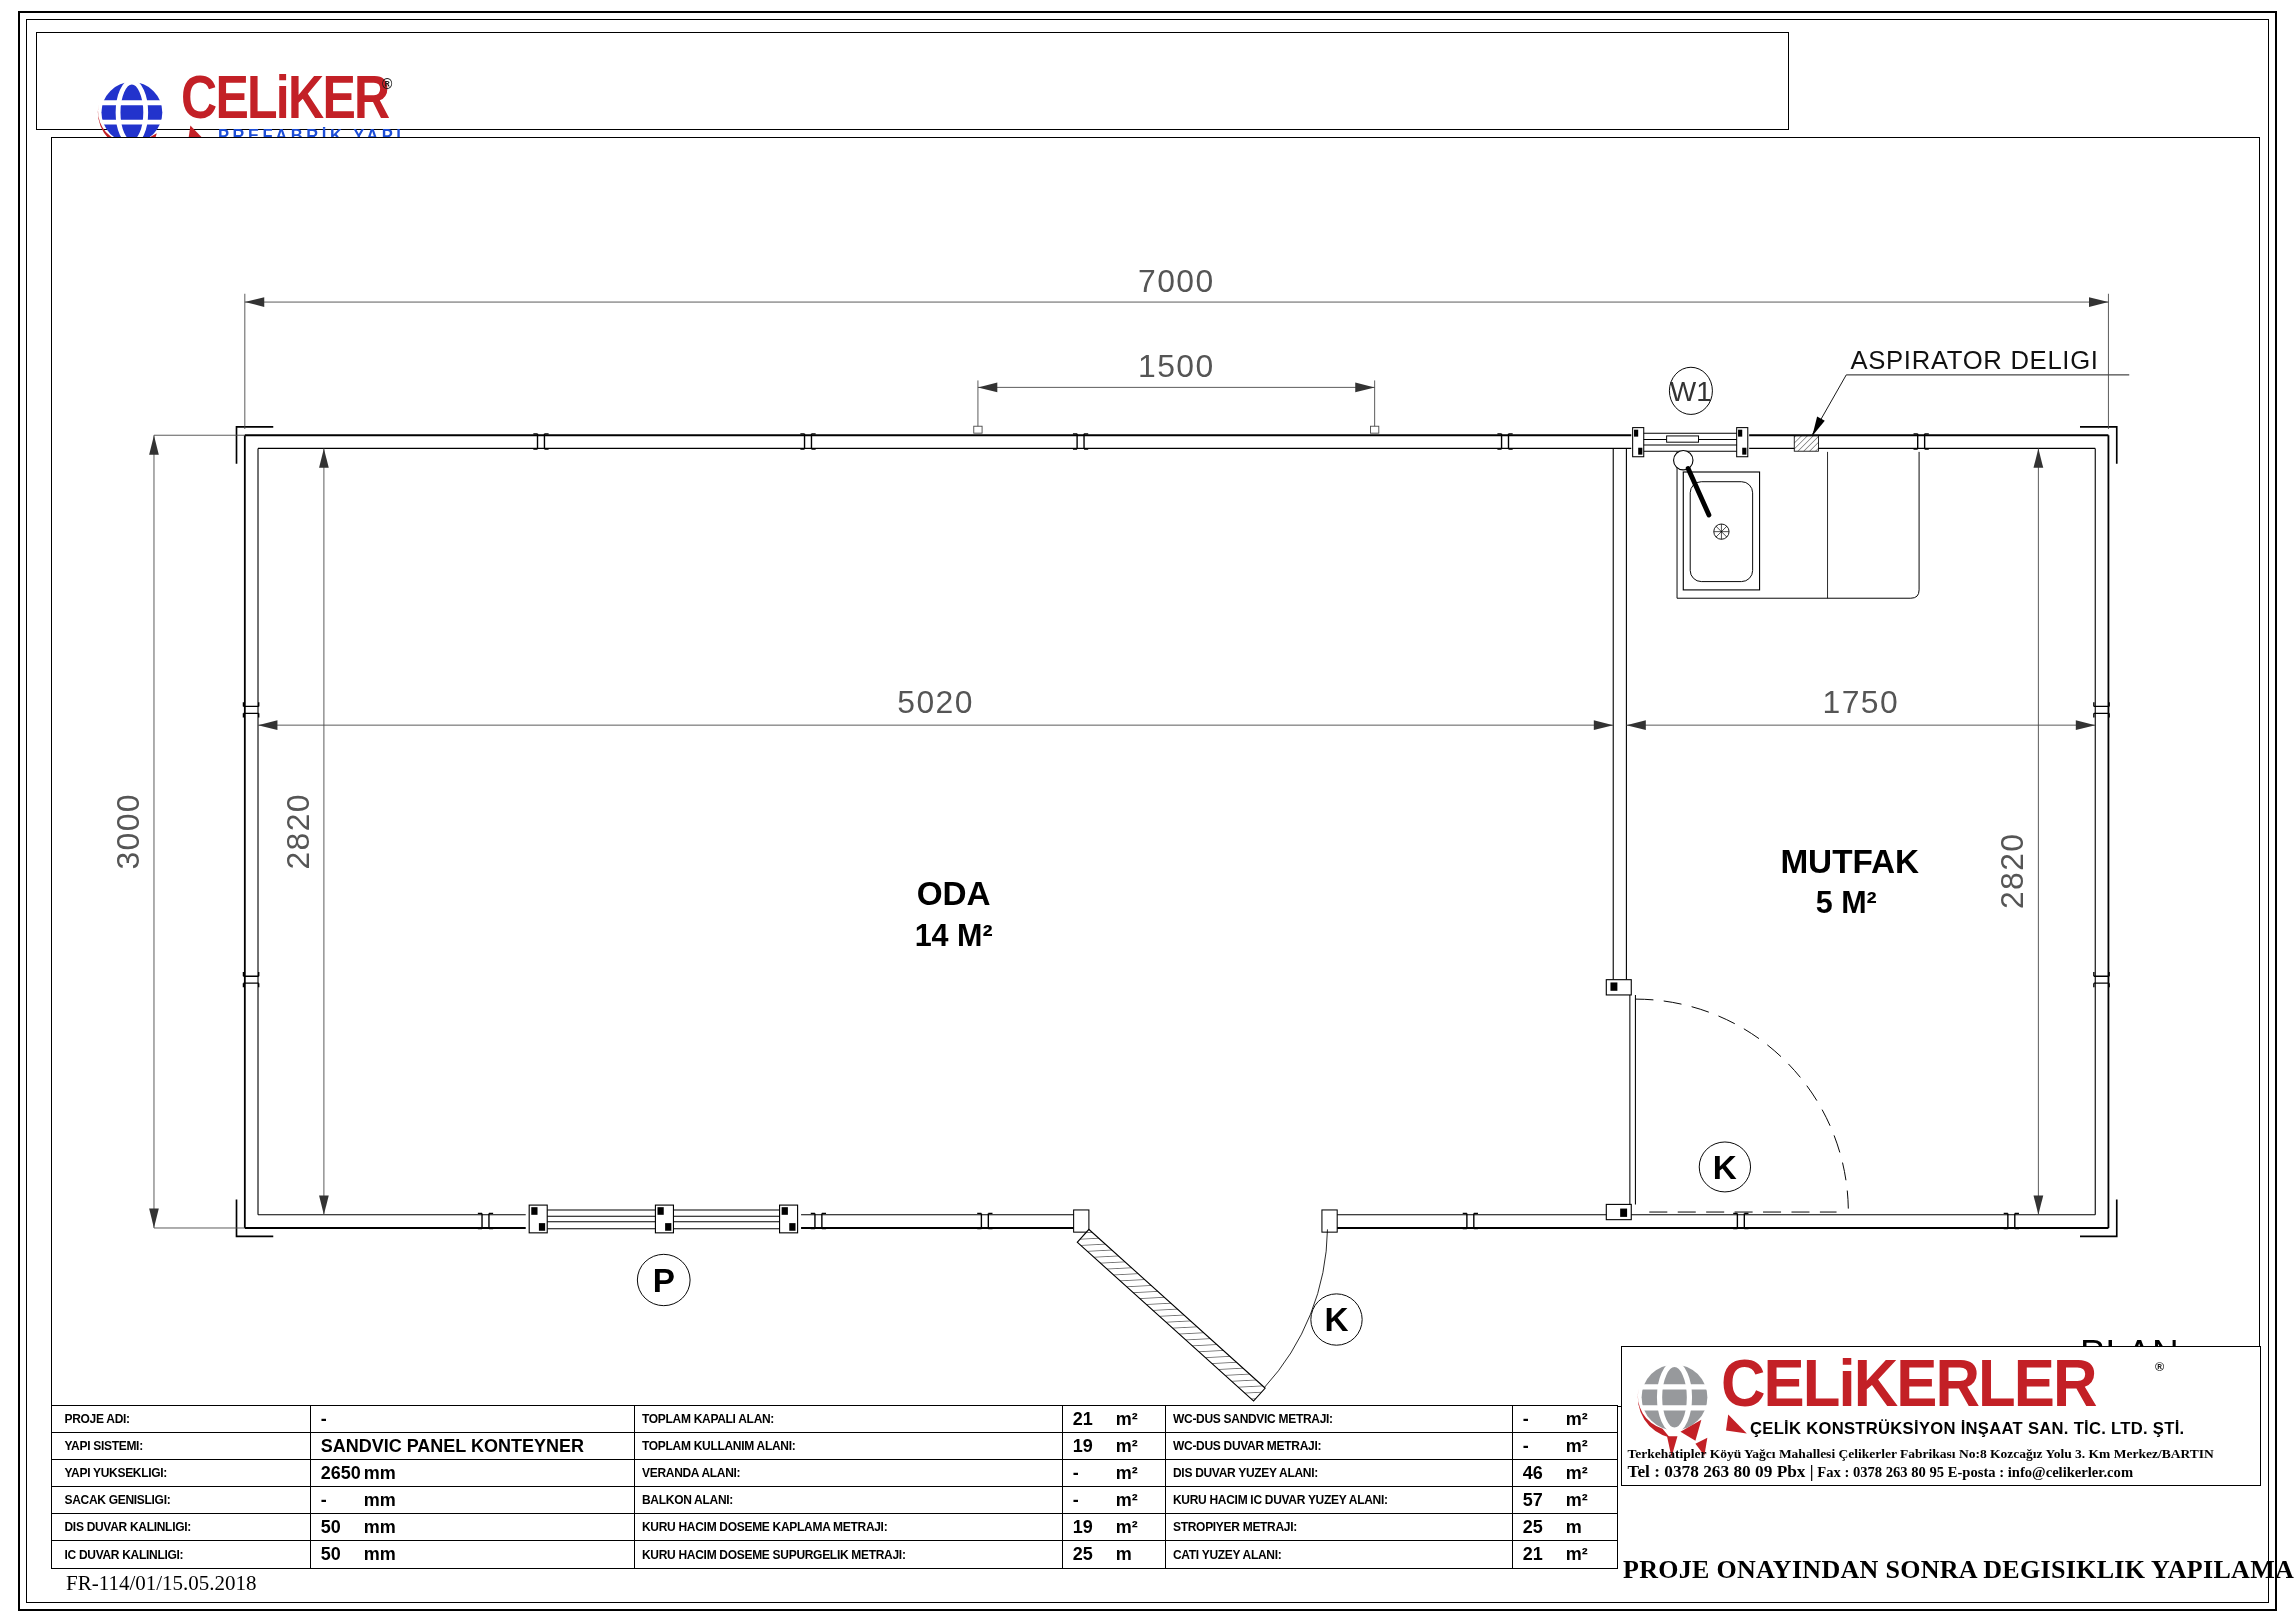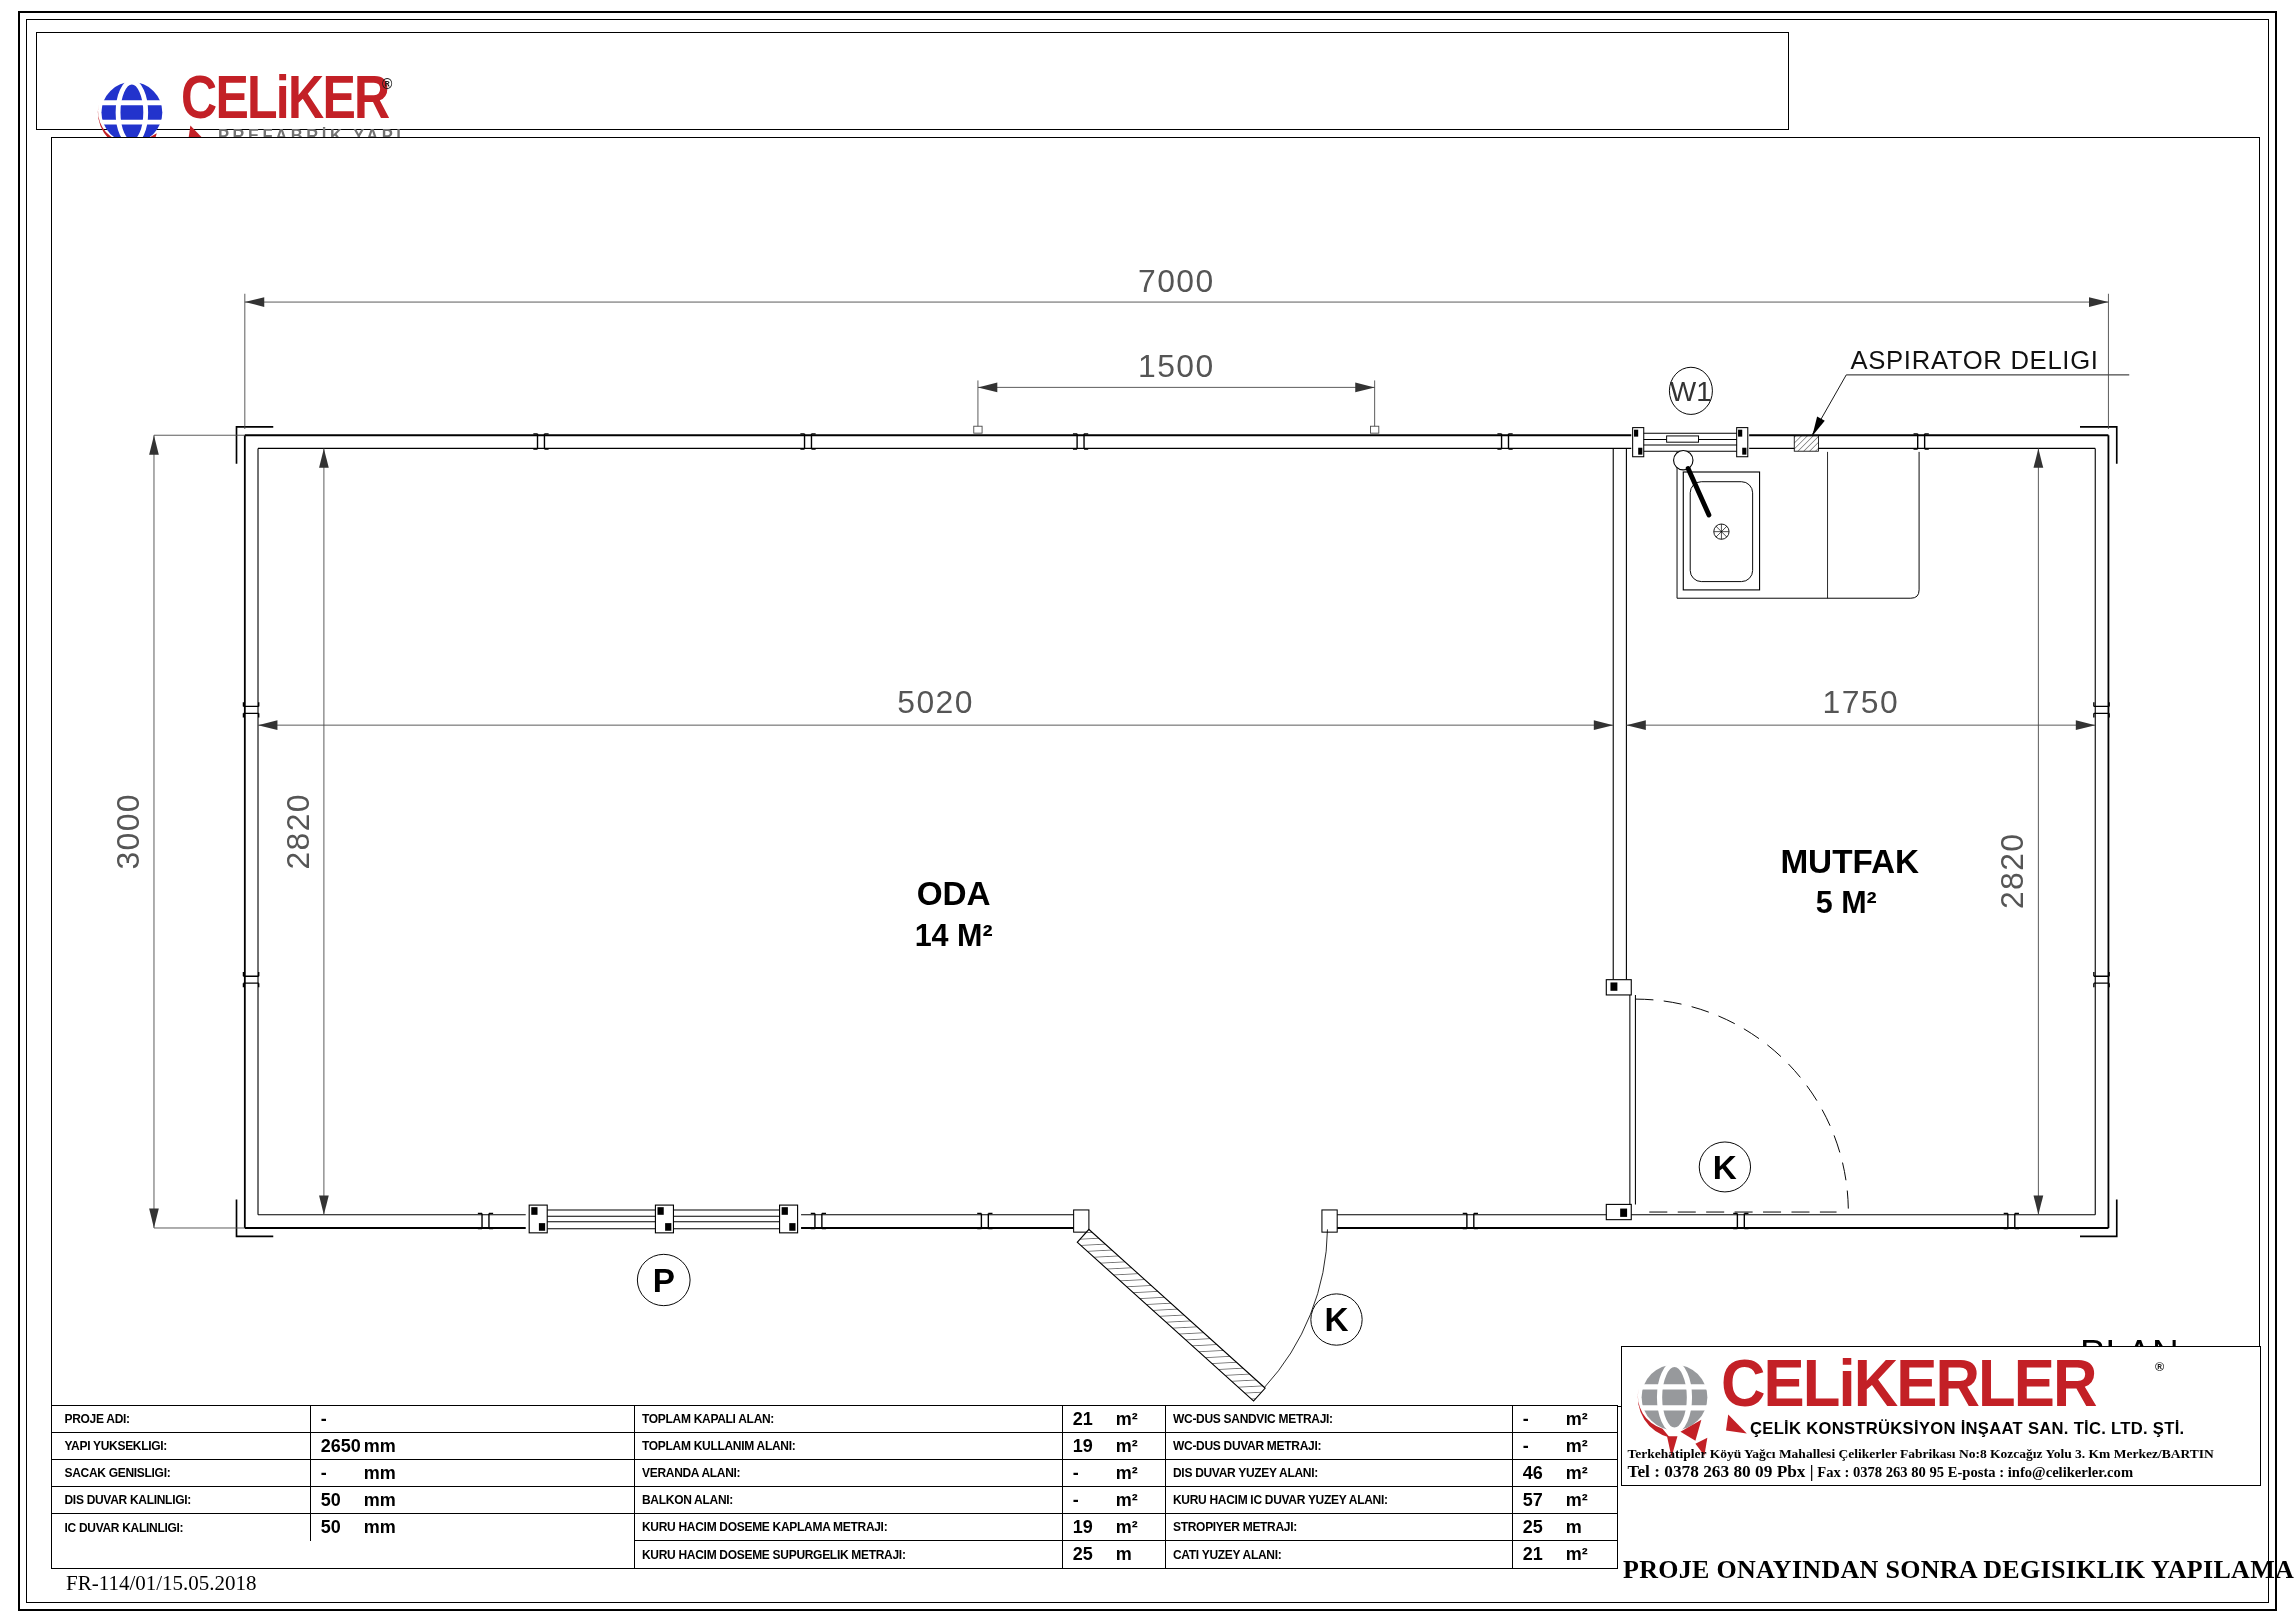--- a/index.html
+++ b/index.html
@@ -13,21 +13,21 @@
            display:flex;align-items:center;justify-content:center;}
   .knt-box span{font-size:39px;font-weight:700;letter-spacing:0.7px;}
   .main-box{left:51px;top:137px;width:2207px;height:1268px;border:1.4px solid #000;background:#fff;}
   .plan-svg{left:0;top:0;width:2295px;height:1623px;}
   
   .brandwrap{left:55px;top:39px;width:416px;height:87px;}
   .brand-name{position:absolute;left:89px;top:-9.7px;font-size:61px;font-weight:800;
       color:#c32026;letter-spacing:-2.1px;transform:scaleX(.82);transform-origin:left;}
   .brand-reg{position:absolute;left:290px;top:4.2px;font-size:14px;font-weight:700;color:#1a1a1a;}
   .brand-tag{position:absolute;left:126px;top:54px;font-size:16.6px;font-weight:700;
-      color:#737373;letter-spacing:3.5px;}
+      color:#1d4ed8;letter-spacing:3.5px;}
   .swooshC{position:absolute;left:97px;top:55px;width:0;height:0;
       border-left:23.6px solid #c32026;border-top:18px solid transparent;transform:rotate(8deg);}
   
   .tbl{background:#fff;border:1.4px solid #000;}
   .trow{display:flex;height:27px;border-bottom:1.4px solid #000;box-sizing:border-box;}
   .trow:last-child{border-bottom:none;}
   .tlab{border-right:1.4px solid #000;box-sizing:border-box;display:flex;align-items:center;
         padding-left:12.5px;font-weight:700;font-size:12px;letter-spacing:-0.3px;white-space:nowrap;}
   .tval{display:flex;align-items:center;font-weight:700;font-size:18px;}
   .tnum{display:inline-block;padding-left:9.7px;min-width:43px;white-space:nowrap;}
@@ -308,20 +308,27 @@
 
   <div class="abs tbl tbl-left">
     <div class="trow">
         <div class="tlab">PROJE ADI:</div>
         <div class="tval">
           <span class="tnum">-</span>
           <span class="tunit"></span>
         </div>
       </div>
     <div class="trow">
+        <div class="tlab">YAPI SISTEMI:</div>
+        <div class="tval">
+          <span class="tnum">SANDVIC PANEL KONTEYNER</span>
+          <span class="tunit"></span>
+        </div>
+      </div>
+    <div class="trow">
         <div class="tlab">YAPI YUKSEKLIGI:</div>
         <div class="tval">
           <span class="tnum">2650</span>
           <span class="tunit">mm</span>
         </div>
       </div>
     <div class="trow">
         <div class="tlab">SACAK GENISLIGI:</div>
         <div class="tval">
           <span class="tnum">-</span>

